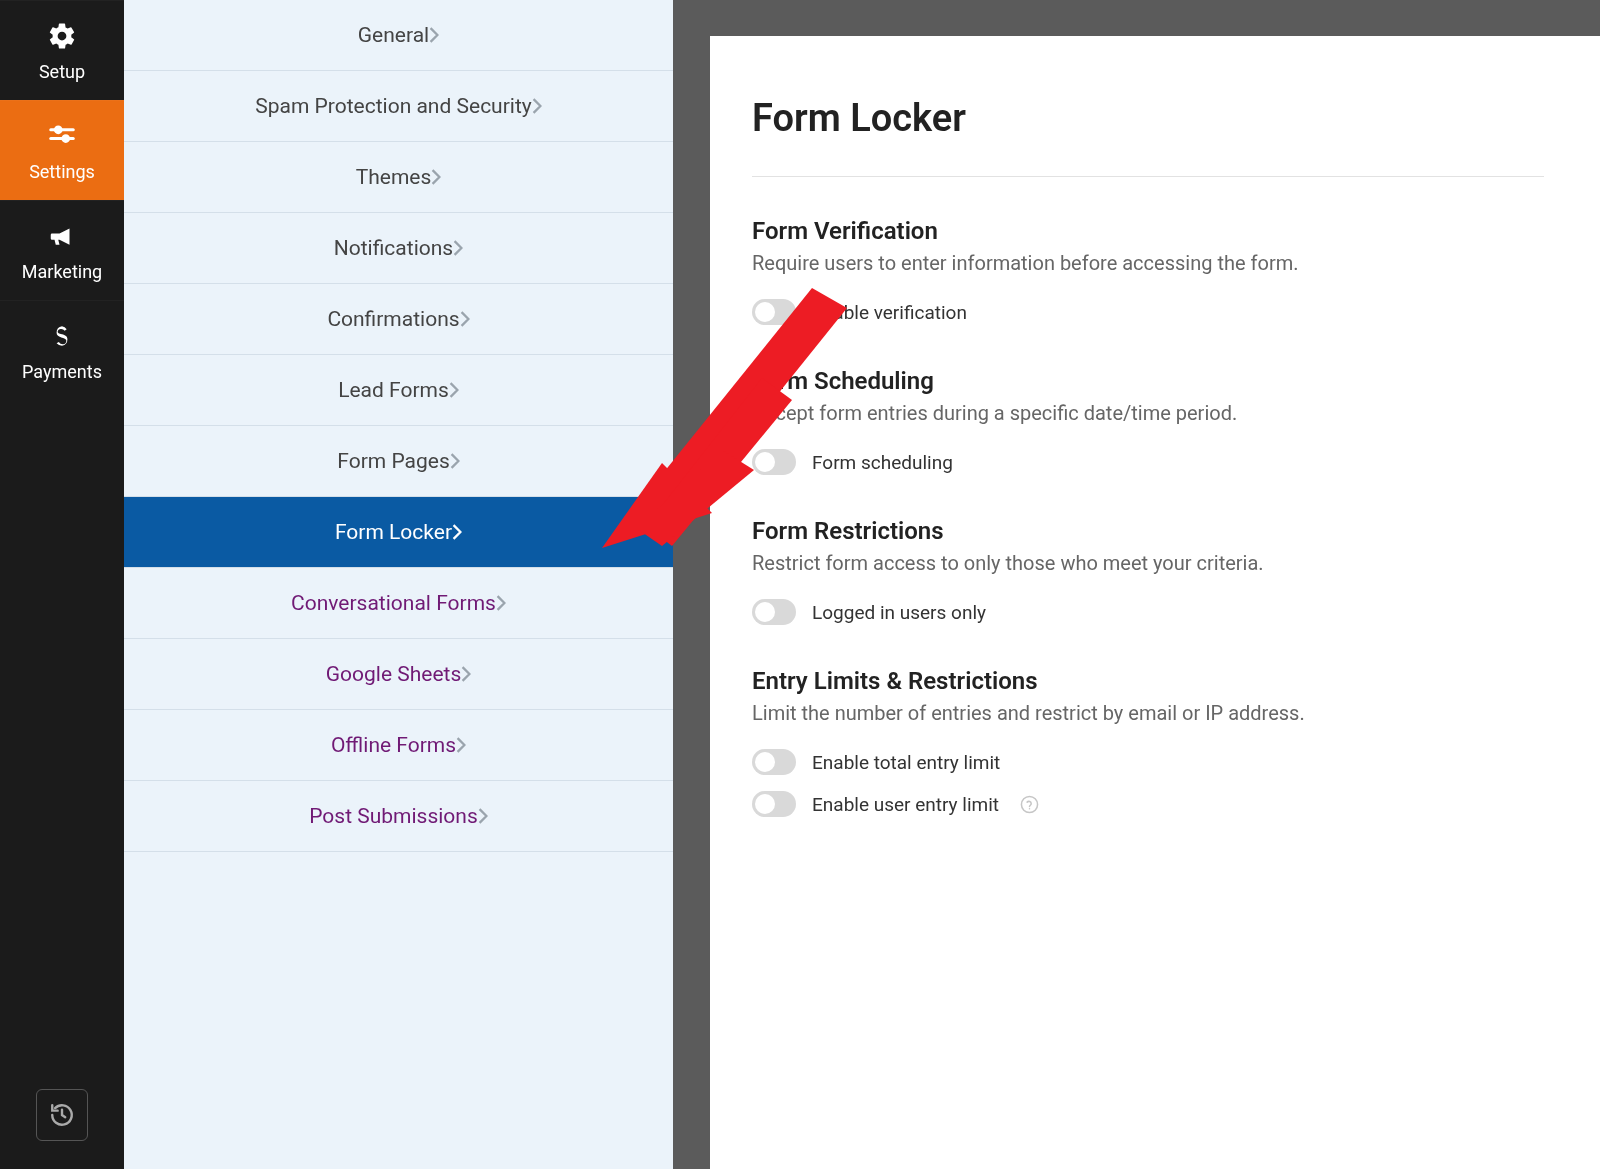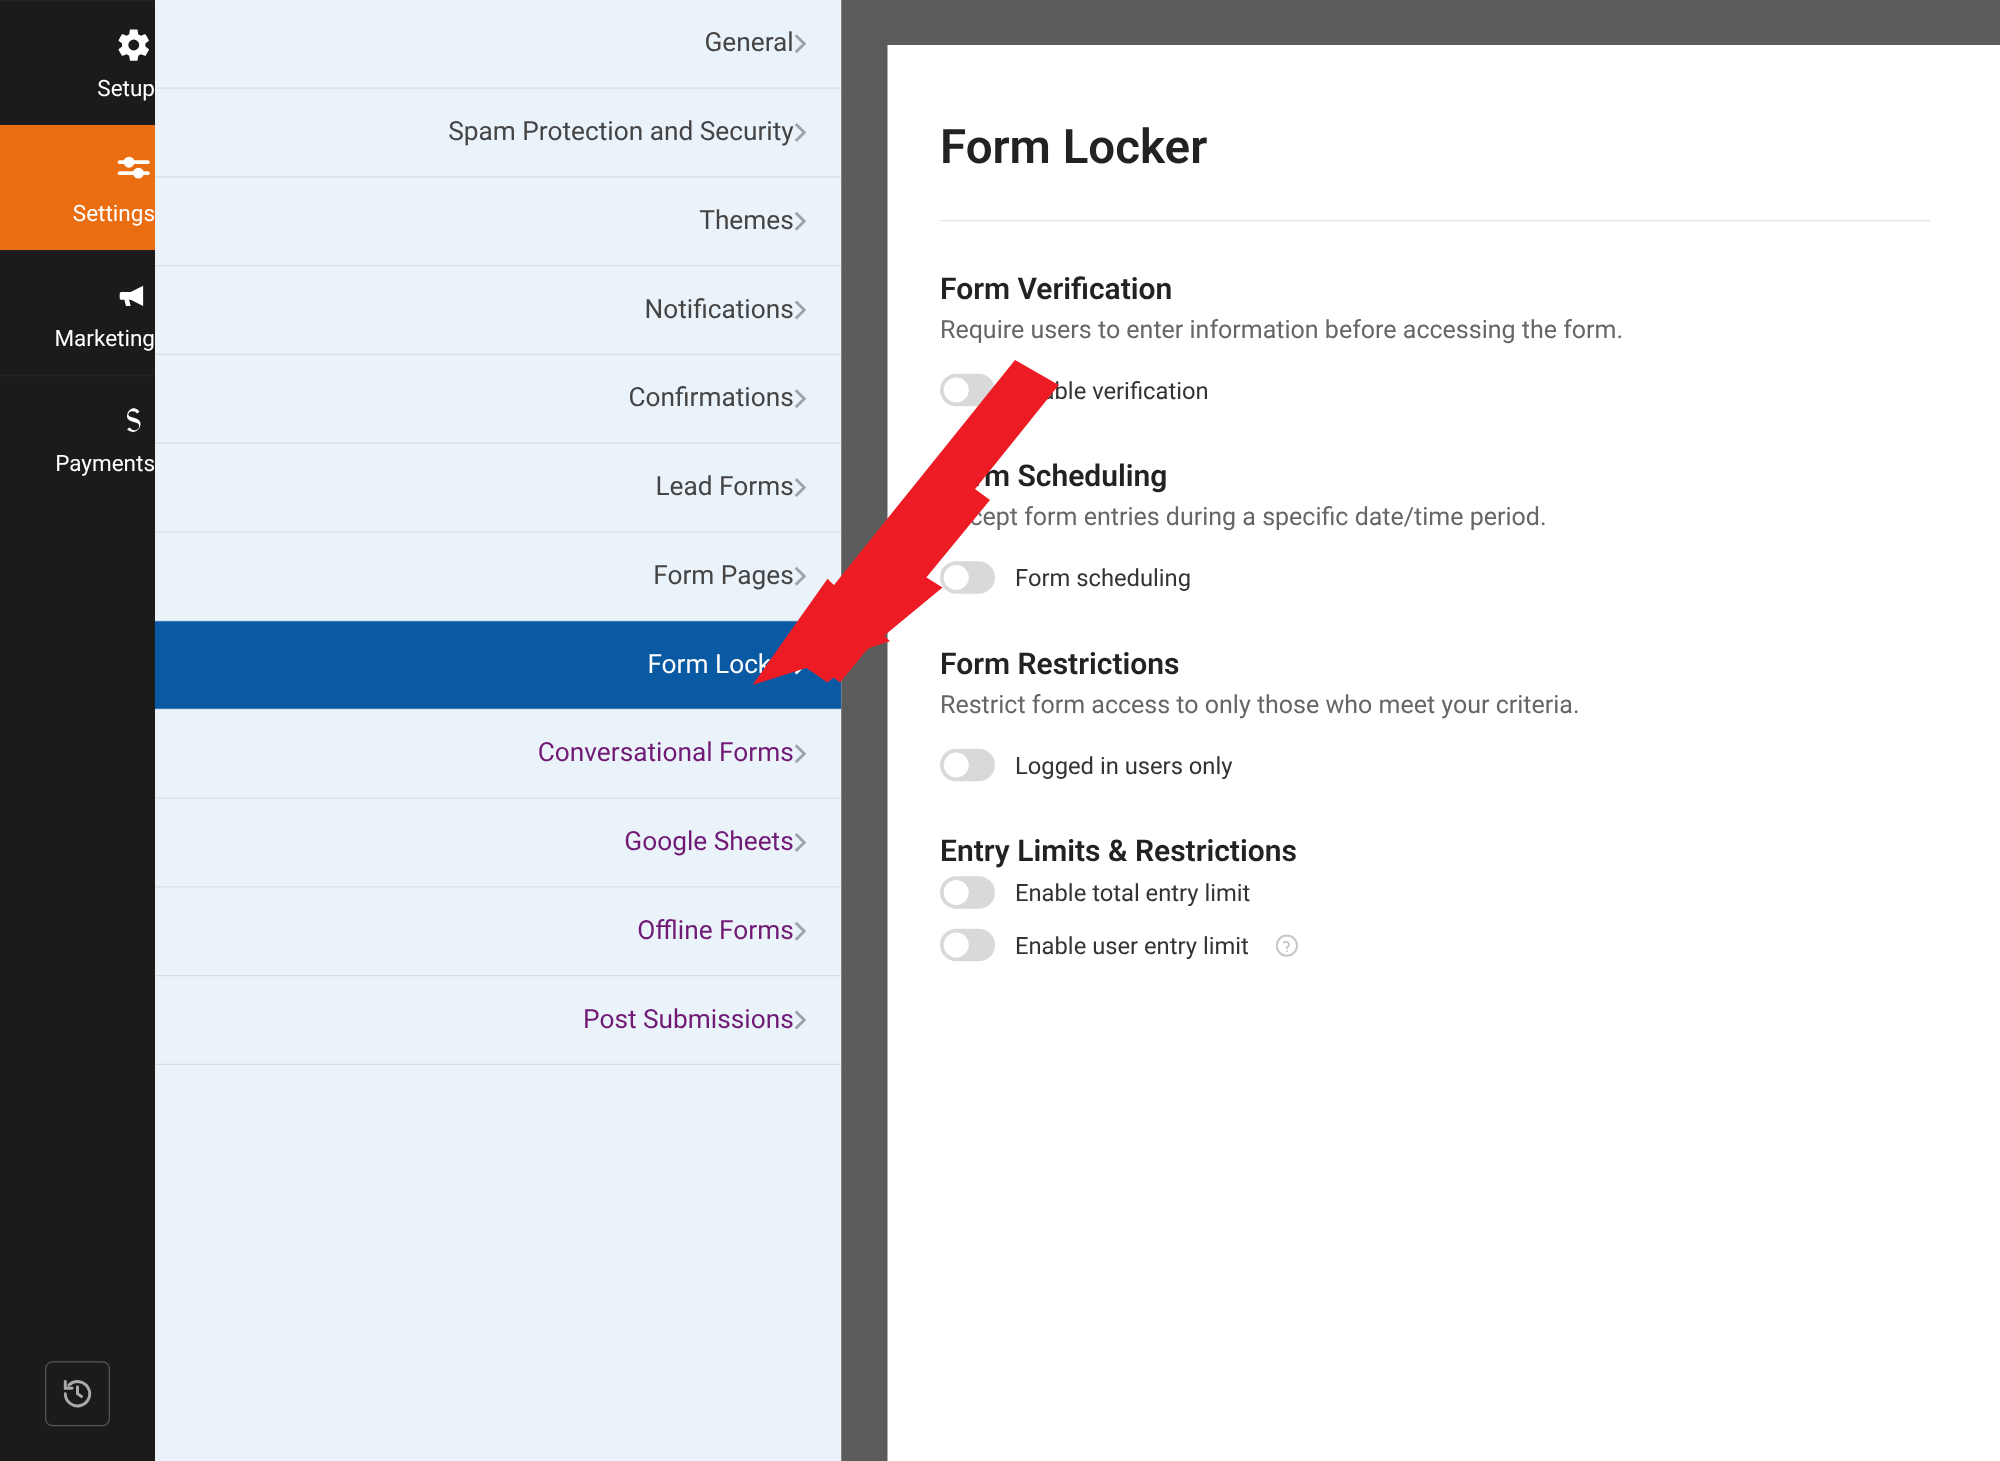--- a/index.html
+++ b/index.html
@@ -11,21 +11,21 @@
     width: 124px;
     background: #1b1b1b;
     display: flex;
     flex-direction: column;
     color: #fff;
   }
   .rail-item {
     height: 100px;
     display: flex;
     flex-direction: column;
-    align-items: flex-end;
+    align-items: center;
     justify-content: center;
     gap: 8px;
     cursor: pointer;
     color: #fff;
     border-top: 1px solid rgba(255,255,255,0.03);
   }
   .rail-item.active { background: #eb6d12; }
   .rail-item .icon { width: 34px; height: 34px; display:flex; align-items:center; justify-content:center; }
   .rail-item .label { font-size: 18px; font-weight: 400; }
   .rail-spacer { flex: 1; }
@@ -43,21 +43,21 @@
     width: 549px;
     background: #ebf3fa;
     padding-top: 0;
     overflow: hidden;
   }
   .submenu-item {
     height: 71px;
     padding: 0 28px;
     display: flex;
     align-items: center;
-    justify-content: flex-end;
+    justify-content: center;
     border-bottom: 1px solid #d4dfe9;
     cursor: pointer;
   }
   .submenu-item .txt {
     font-size: 21px;
     color: #444;
     font-weight: 400;
   }
   .submenu-item.muted .txt { color: #701a75; }
   .submenu-item .chev { color: #9aa4ad; }
@@ -337,20 +337,21 @@
       <h2>Form Restrictions</h2>
       <p class="desc">Restrict form access to only those who meet your criteria.</p>
       <div class="toggle-row">
         <div class="toggle"></div>
         <span class="toggle-label">Logged in users only</span>
       </div>
     </div>
 
     <div class="section">
       <h2>Entry Limits &amp; Restrictions</h2>
+      <p class="desc">Limit the number of entries and restrict by email or IP address.</p>
       <div class="toggle-row">
         <div class="toggle"></div>
         <span class="toggle-label">Enable total entry limit</span>
       </div>
       <div class="toggle-row">
         <div class="toggle"></div>
         <span class="toggle-label">Enable user entry limit</span>
         <span class="help">
           <svg viewBox="0 0 20 20" width="19" height="19" fill="none" stroke="#c6c6c6" stroke-width="1.6">
               <circle cx="10" cy="10" r="8.5"></circle>

